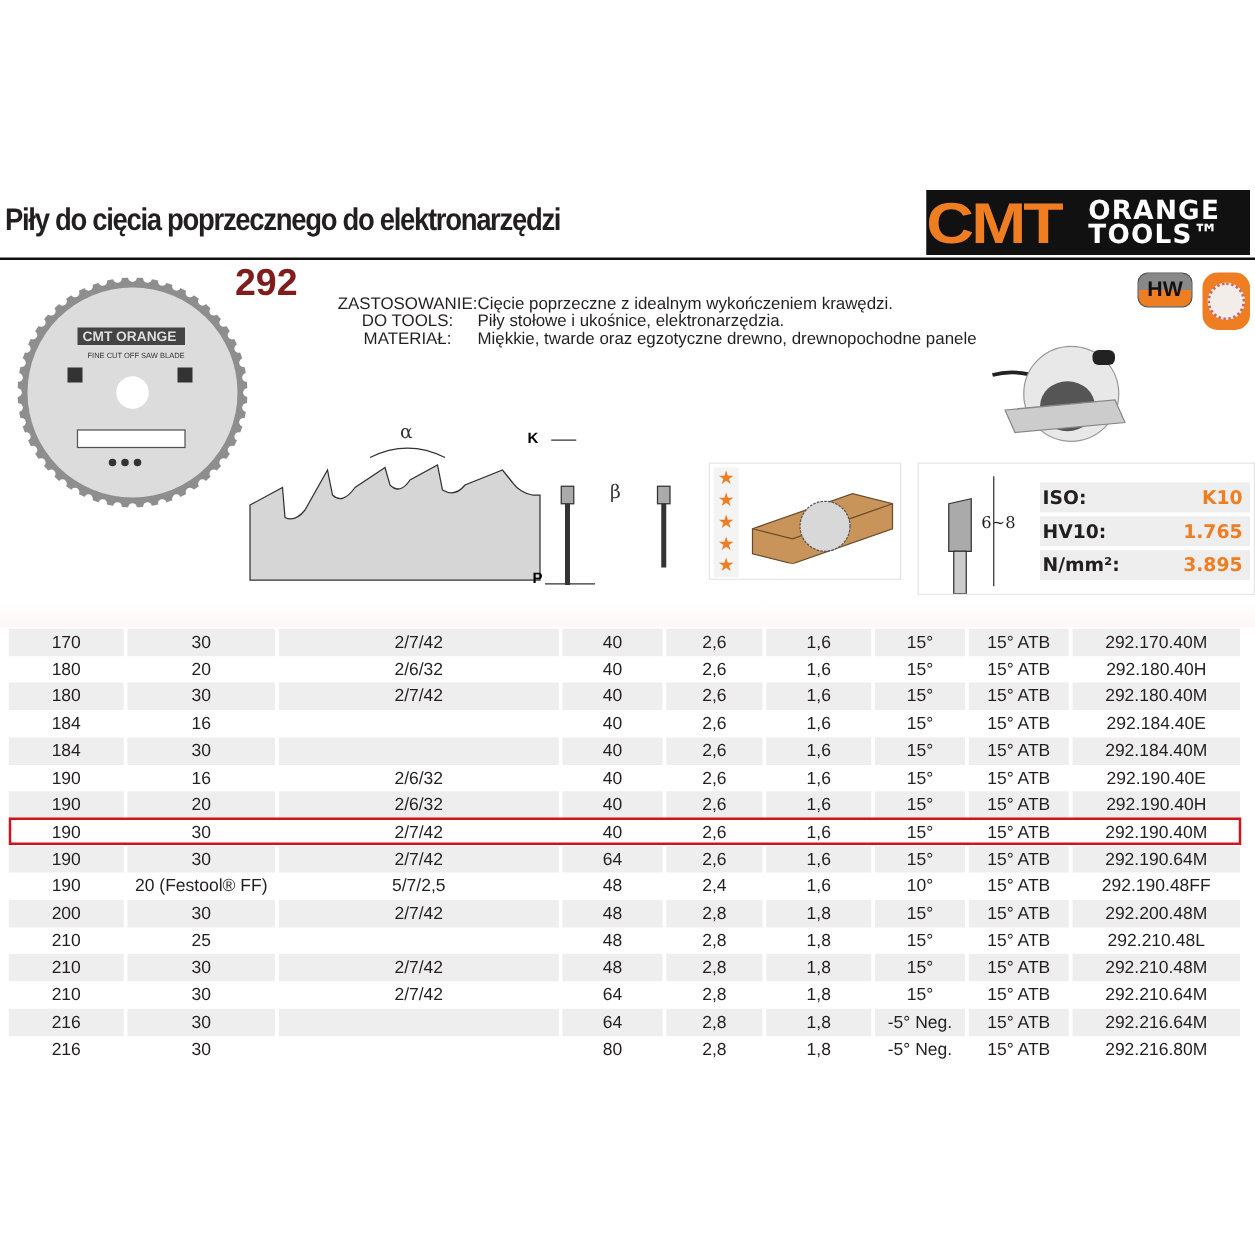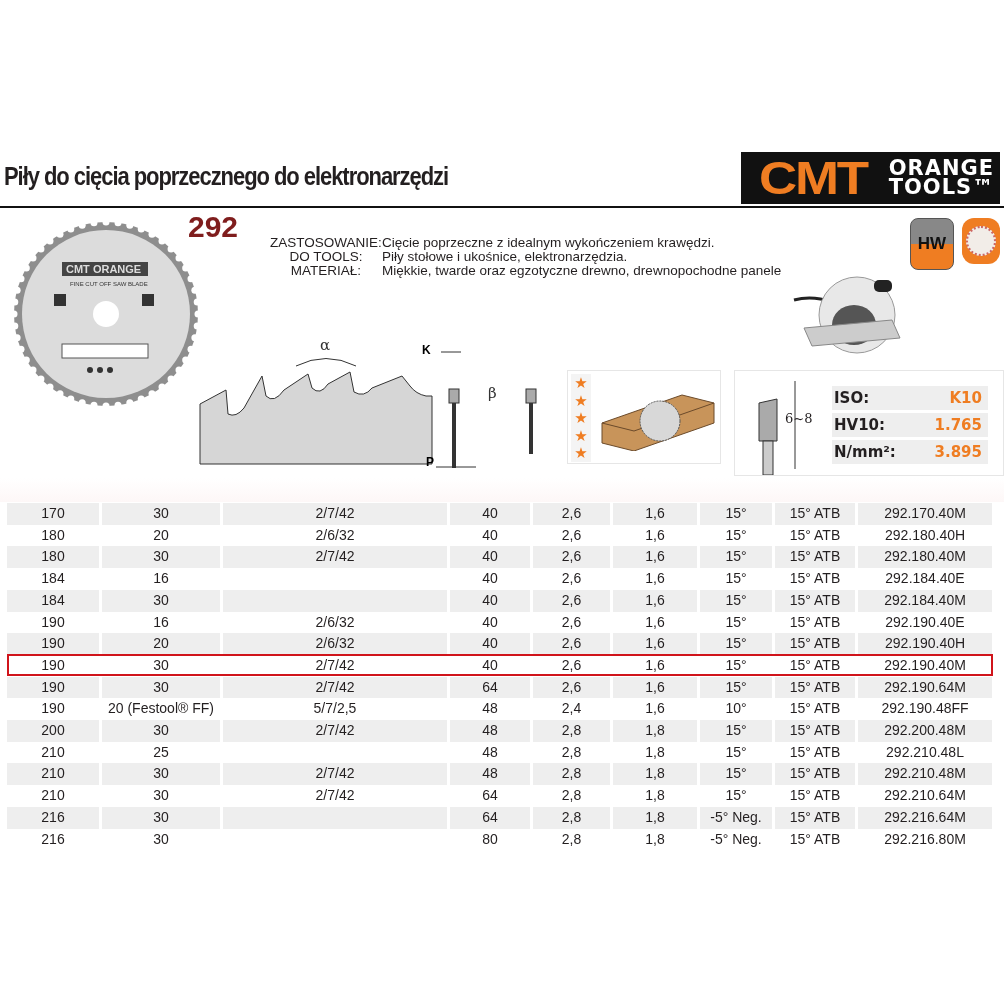--- a/index.html
+++ b/index.html
@@ -1,31 +1,31 @@
 <!DOCTYPE html>
 <html><head>
 <meta charset="utf-8">
 <style>
   * { box-sizing: border-box; margin: 0; padding: 0; }
   body { width: 1004px; height: 1004px; background: #fff; position: relative; overflow: hidden; font-family: "Liberation Sans Narrow", "Liberation Sans", sans-serif; color: #231f20; }
   .abs { position: absolute; }
   .title { left: 4px; top: 162px; font-family: "Liberation Sans", sans-serif; font-weight: bold; font-size: 25px; letter-spacing: -1.2px; transform: scaleX(0.88); transform-origin: left; white-space: nowrap; }
   .title-rule { left: 0; top: 206px; width: 1004px; height: 2px; background: #111; }
-  .logo { left: 741px; top: 152px; width: 259px; height: 52px; background: #111; display: flex; align-items: center; padding-left: 18px; }
+  .logo { left: 741px; top: 152px; width: 259px; height: 52px; background: #111; display: flex; align-items: center; padding-left: 0; }
   .logo-cmt { font-family: "Liberation Sans", sans-serif; font-weight: 900; font-size: 46px; color: #ef7d22; letter-spacing: -2px; line-height: 1; transform: scaleX(1.15); transform-origin: left; }
   .logo-ot { margin-left: 36px; color: #fff; font-family: "DejaVu Sans", sans-serif; font-weight: bold; font-size: 21px; line-height: 19px; letter-spacing: 1px; }
   .series { left: 188px; top: 210px; font-family: "Liberation Sans", sans-serif; font-weight: bold; font-size: 30px; color: #7f1d1d; }
   .spec { left: 270px; top: 236px; font-size: 13.5px; line-height: 14px; text-align: center; }
   .spec-row { display: flex; }
   .spec-label { width: 112px; }
-  .hw { left: 910px; top: 218px; width: 44px; height: 52px; border-radius: 8px; background: linear-gradient(#888 0 50%, #ef7d22 50% 100%); border: 1px solid #555; display: flex; align-items: center; justify-content: center; font-family: "Liberation Sans", sans-serif; font-weight: bold; font-size: 17px; color: #111; }
+  .hw { left: 910px; top: 218px; width: 44px; height: 28px; border-radius: 8px; background: linear-gradient(#888 0 50%, #ef7d22 50% 100%); border: 1px solid #555; display: flex; align-items: center; justify-content: center; font-family: "Liberation Sans", sans-serif; font-weight: bold; font-size: 17px; color: #111; }
   .blade-badge { left: 962px; top: 218px; width: 38px; height: 46px; border-radius: 12px; background: #ef7d22; display:flex; align-items:center; justify-content:center; }
   .blade-badge div { width: 30px; height: 30px; border-radius: 50%; background: #f2ede8; border: 2px dotted #c66; }
   .tech-box { left: 734px; top: 370px; width: 270px; height: 106px; border: 1px solid #e6e6e6; }
-  .hard-row { position: absolute; left: 832px; width: 156px; height: 24px; background: #eeeeee; display: flex; justify-content: space-between; align-items: center; padding: 0 6px 0 2px; font-family: "DejaVu Sans", sans-serif; font-size: 15px; font-weight: bold; }
+  .hard-row { position: absolute; left: 832px; width: 168px; height: 24px; background: #eeeeee; display: flex; justify-content: space-between; align-items: center; padding: 0 6px 0 2px; font-family: "DejaVu Sans", sans-serif; font-size: 15px; font-weight: bold; }
   .hard-row .v { color: #ef7d22; }
   .stars-box { left: 567px; top: 370px; width: 154px; height: 94px; border: 1px solid #e6e6e6; }
   .stars { position: absolute; left: 3px; top: 3px; width: 20px; color: #ef7d22; font-size: 15px; line-height: 17.5px; text-align: center; background: #f4f4f4; }
   table { position: absolute; left: 7px; top: 503px; border-collapse: separate; border-spacing: 3px 0; margin-left: -3px; }
   td { height: 21.7px; text-align: center; font-size: 14px; padding: 0; line-height: 21.7px; white-space: nowrap; }
   tr.odd td { background: #eeeeee; }
   .hl-box { position: absolute; left: 7px; width: 986px; height: 22px; border: 2px solid #d0141b; pointer-events: none; }
   .pink-band { left: 0; top: 478px; width: 1004px; height: 24px; background: linear-gradient(#fff, #fdf7f7); }
 </style>
 </head>

